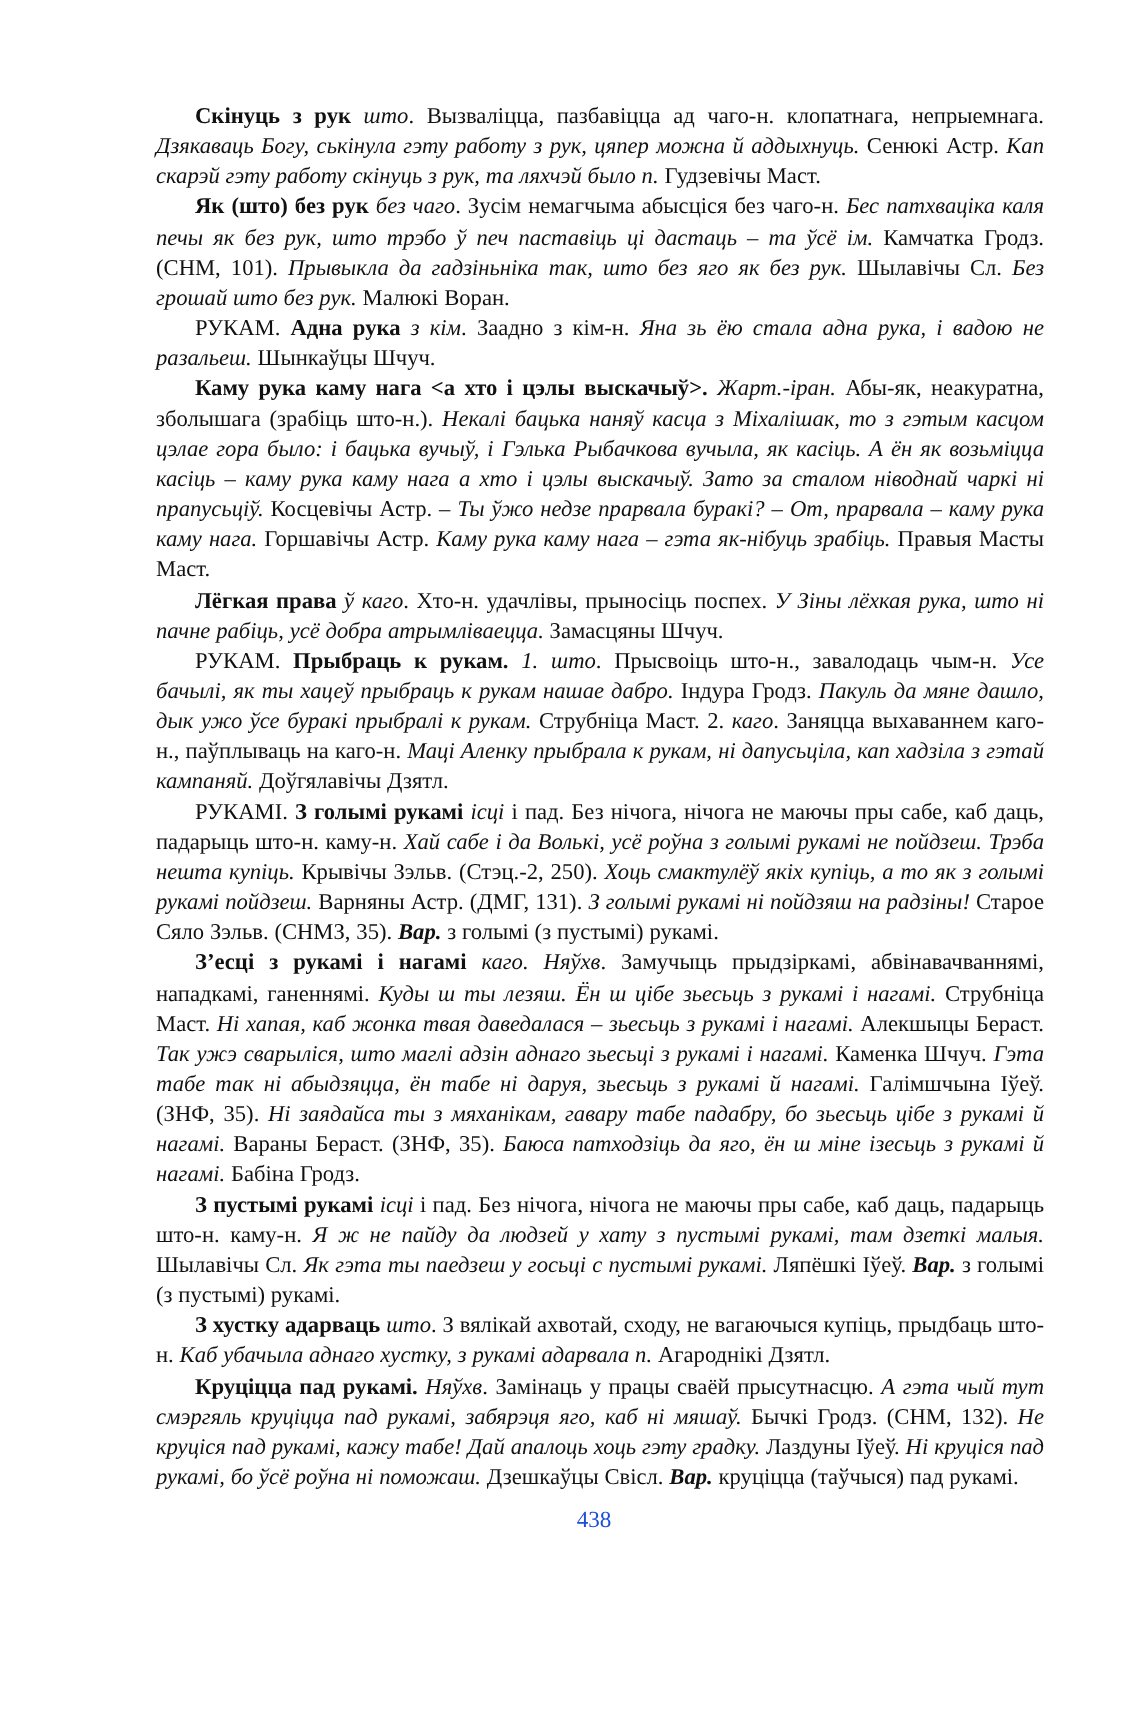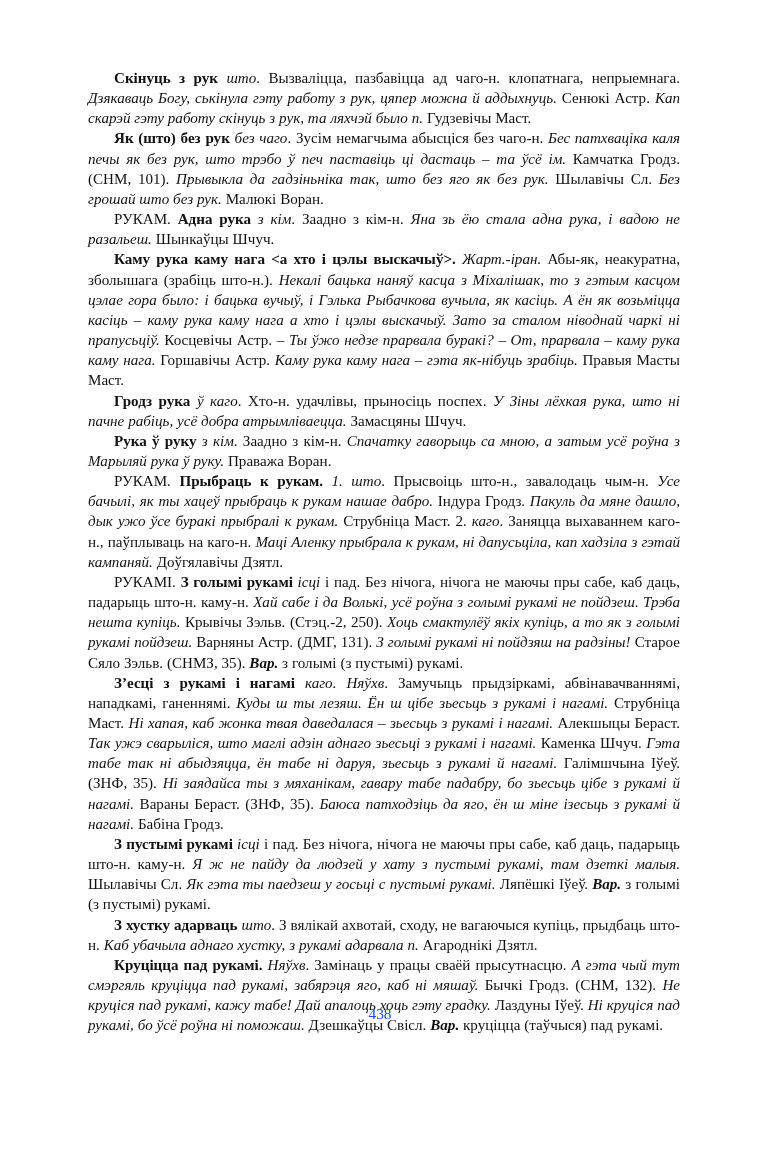--- a/index.html
+++ b/index.html
@@ -10,21 +10,21 @@
   body {
     width: 760px;
     height: 1157px;
     font-family: "Liberation Serif", "DejaVu Serif", serif;
     color: #111111;
     position: relative;
     overflow: hidden;
   }
   #page {
     position: absolute;
-    left: 0; top: 0;
+    left: 16px; top: 0;
     width: 736px;
     height: 1157px;
     background: #ffffff;
   }
   #text-column {
     position: absolute;
     left: 88px;
     top: 68px;
     width: 592px;
   }
@@ -72,27 +72,24 @@
 
     <p class="entry">
       <span>РУКАМ. </span><span class="hw">Адна рука</span><span class="gram"> з кім</span><span>. Заадно з кім-н. </span><span class="ex">Яна зь ёю стала адна рука, і вадою не разальеш.</span><span> Шынкаўцы Шчуч.</span>
     </p>
 
     <p class="entry">
       <span class="hw">Каму рука каму нага &lt;а хто і цэлы выскачыў&gt;.</span><span class="gram"> Жарт.-іран.</span><span> Абы-як, неакуратна, зболышага (зрабіць што-н.). </span><span class="ex">Некалі бацька наняў касца з Міхалішак, то з гэтым касцом цэлае гора было: і бацька вучыў, і Гэлька Рыбачкова вучыла, як касіць. А ён як возьміцца касіць – каму рука каму нага а хто і цэлы выскачыў. Зато за сталом ніводнай чаркі ні прапусьціў.</span><span> Косцевічы Астр. </span><span class="ex">– Ты ўжо недзе прарвала буракі? – От, прарвала – каму рука каму нага.</span><span> Горшавічы Астр. </span><span class="ex">Каму рука каму нага – гэта як-нібуць зрабіць.</span><span> Правыя Масты Маст.</span>
     </p>
 
     <p class="entry">
-      <span class="hw">Гродз рука</span><span class="gram"> ў каго</span><span>. Хто-н. удачлівы, прыносіць поспех. </span><span class="ex">У Зіны лёхкая рука, што ні пачне рабіць, усё добра атрымліваецца.</span><span> Замасцяны Шчуч.</span>
+      <span class="hw">Лёгкая права</span><span class="gram"> ў каго</span><span>. Хто-н. удачлівы, прыносіць поспех. </span><span class="ex">У Зіны лёхкая рука, што ні пачне рабіць, усё добра атрымліваецца.</span><span> Замасцяны Шчуч.</span>
     </p>
 
 
-    <p class="entry">
-      <span class="hw">Рука ў руку</span><span class="gram"> з кім</span><span>. Заадно з кім-н. </span><span class="ex">Спачатку гаворыць са мною, а затым усё роўна з Марыляй рука ў руку.</span><span> Праважа Воран.</span>
-    </p>
 
     <p class="entry">
       <span>РУКАМ. </span><span class="hw">Прыбраць к рукам.</span><span class="gram"> 1. што</span><span>. Прысвоіць што-н., завалодаць чым-н. </span><span class="ex">Усе бачылі, як ты хацеў прыбраць к рукам нашае дабро.</span><span> Індура Гродз. </span><span class="ex">Пакуль да мяне дашло, дык ужо ўсе буракі прыбралі к рукам.</span><span> Струбніца Маст. </span><span>2. </span><span class="gram">каго</span><span>. Заняцца выхаваннем каго-н., паўплываць на каго-н. </span><span class="ex">Маці Аленку прыбрала к рукам, ні дапусьціла, кап хадзіла з гэтай кампаняй.</span><span> Доўгялавічы Дзятл.</span>
     </p>
 
     <p class="entry">
       <span>РУКАМІ. </span><span class="hw">З голымі рукамі</span><span class="gram"> ісці</span><span> і пад. Без нічога, нічога не маючы пры сабе, каб даць, падарыць што-н. каму-н. </span><span class="ex">Хай сабе і да Волькі, усё роўна з голымі рукамі не пойдзеш. Трэба нешта купіць.</span><span> Крывічы Зэльв. (Стэц.-2, 250). </span><span class="ex">Хоць смактулёў якіх купіць, а то як з голымі рукамі пойдзеш.</span><span> Варняны Астр. (ДМГ, 131). </span><span class="ex">З голымі рукамі ні пойдзяш на радзіны!</span><span> Старое Сяло Зэльв. (СНМЗ, 35). </span><span class="var">Вар.</span><span> з голымі (з пустымі) рукамі.</span>
     </p>
 
     <p class="entry">

